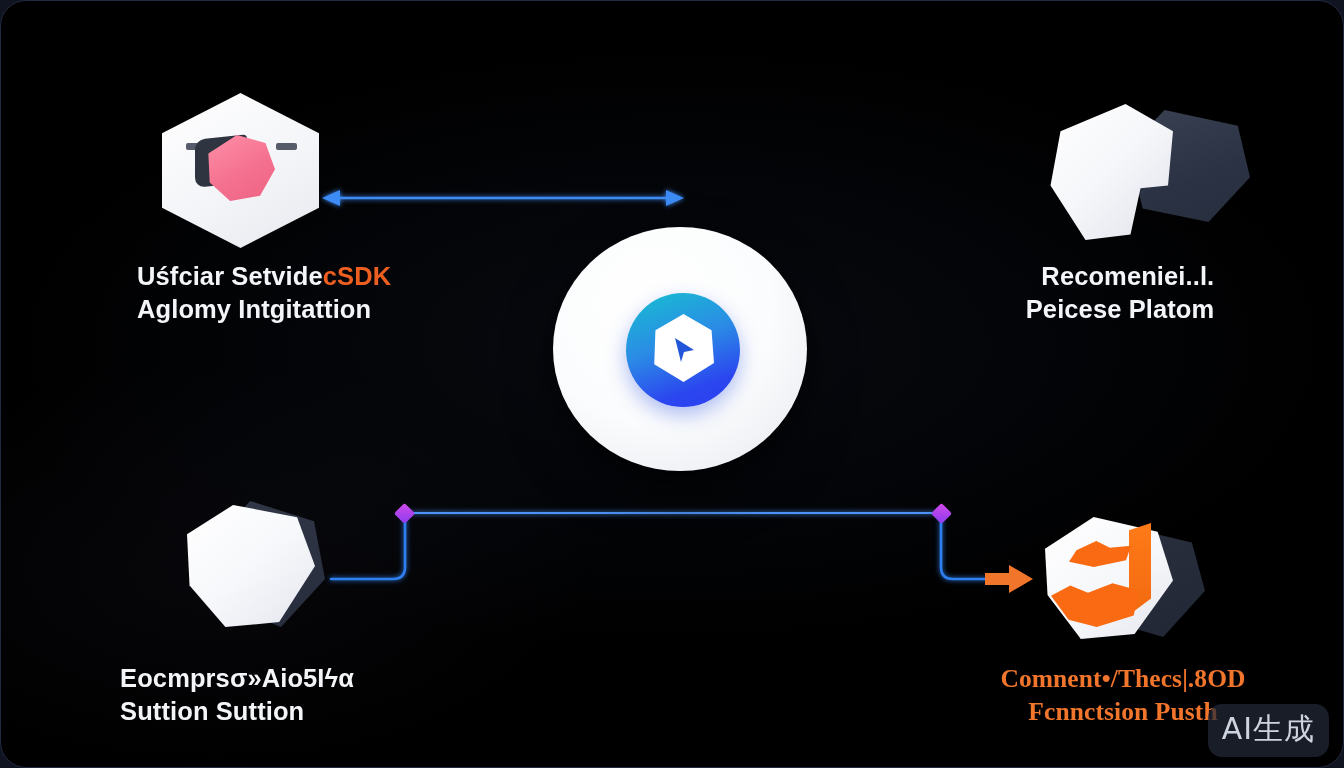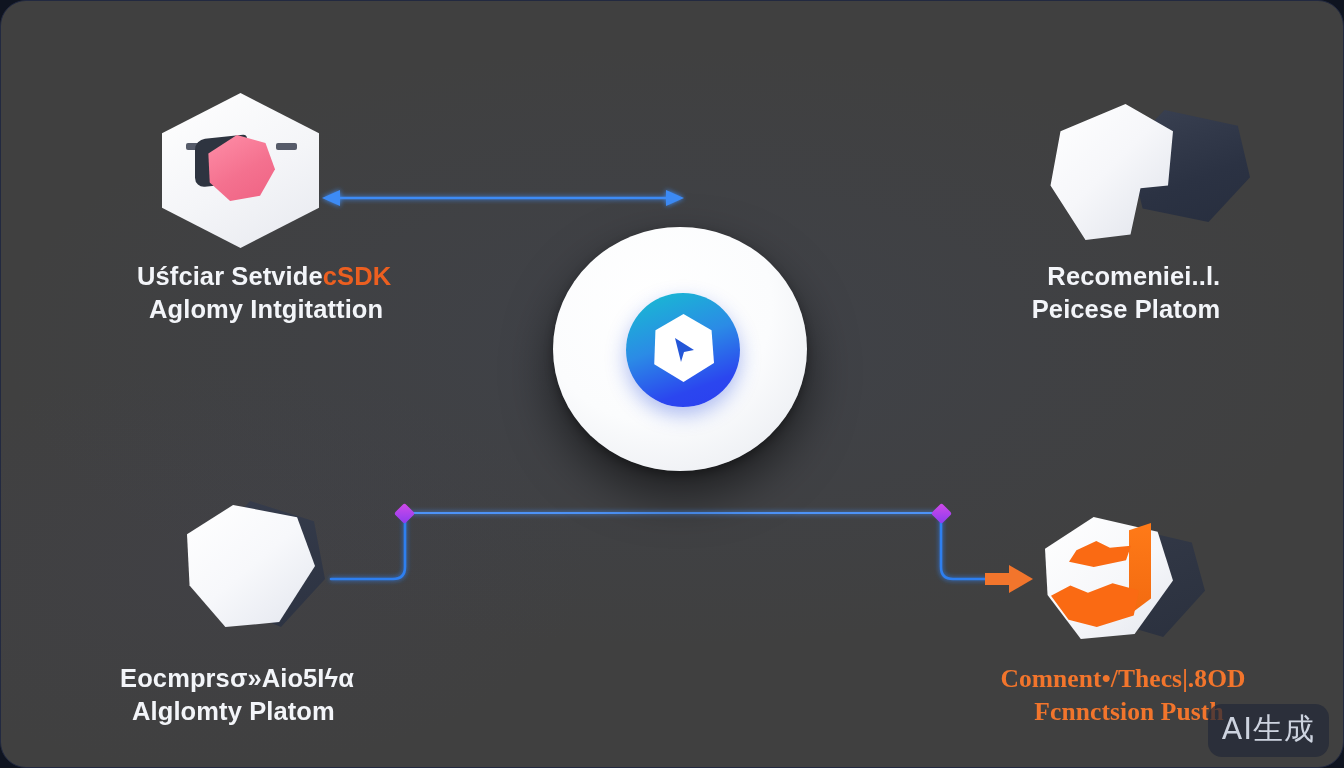--- a/index.html
+++ b/index.html
@@ -11,21 +11,21 @@
     width: 1344px;
     height: 768px;
     overflow: hidden;
     font-family: "Liberation Sans", sans-serif;
   }
 
   #canvas {
     position: relative;
     width: 1344px;
     height: 768px;
-    background: #404040;
+    background: #000000;
     border-radius: 26px;
     overflow: hidden;
     box-sizing: border-box;
     border: 1px solid #222940;
   }
   
   #canvas::before {
     content: "";
     position: absolute;
     inset: 0;
@@ -180,21 +180,20 @@
     font-size: 25.5px;
     font-weight: 600;
     letter-spacing: .1px;
     color: #f3f5f9;
   }
   .label .l2 {
     font-size: 25.5px;
     font-weight: 600;
     letter-spacing: .1px;
     color: #f3f5f9;
-    margin-left: 12px;
   }
   .accent { color: #ec5f20; }
   .accent-all .l1, .accent-all .l2 { color: #f2752c; }
   .lbl-tl { left: 136px; top: 259px; text-align: left; }
   .lbl-tr { left: 1119px; top: 259px; transform: translateX(-50%); text-align: right; }
   .lbl-bl { left: 236px; top: 661px; transform: translateX(-50%); text-align: left; }
   .lbl-br { left: 1122px; top: 661px; transform: translateX(-50%); text-align: center; font-family: Liberation Serif, serif; }
 
   
   .watermark {
@@ -290,21 +289,21 @@
   </div>
 
   <div class="node">
     <div class="solid-bl">
       <div class="dark"></div>
       <div class="white"></div>
     </div>
   </div>
   <div class="label lbl-bl">
     <div class="l1">Eocmprsσ»Aio5Iϟα</div>
-    <div class="l2">Alglomty Platom</div>
+    <div class="l2">Suttion Suttion</div>
   </div>
 
   <div class="node">
     <div class="solid-br">
       <div class="shadowpanel"></div>
       <div class="white"></div>
       <div class="edge"></div>
       <div class="splash-top"></div>
       <div class="splash-bottom"></div>
     </div>

